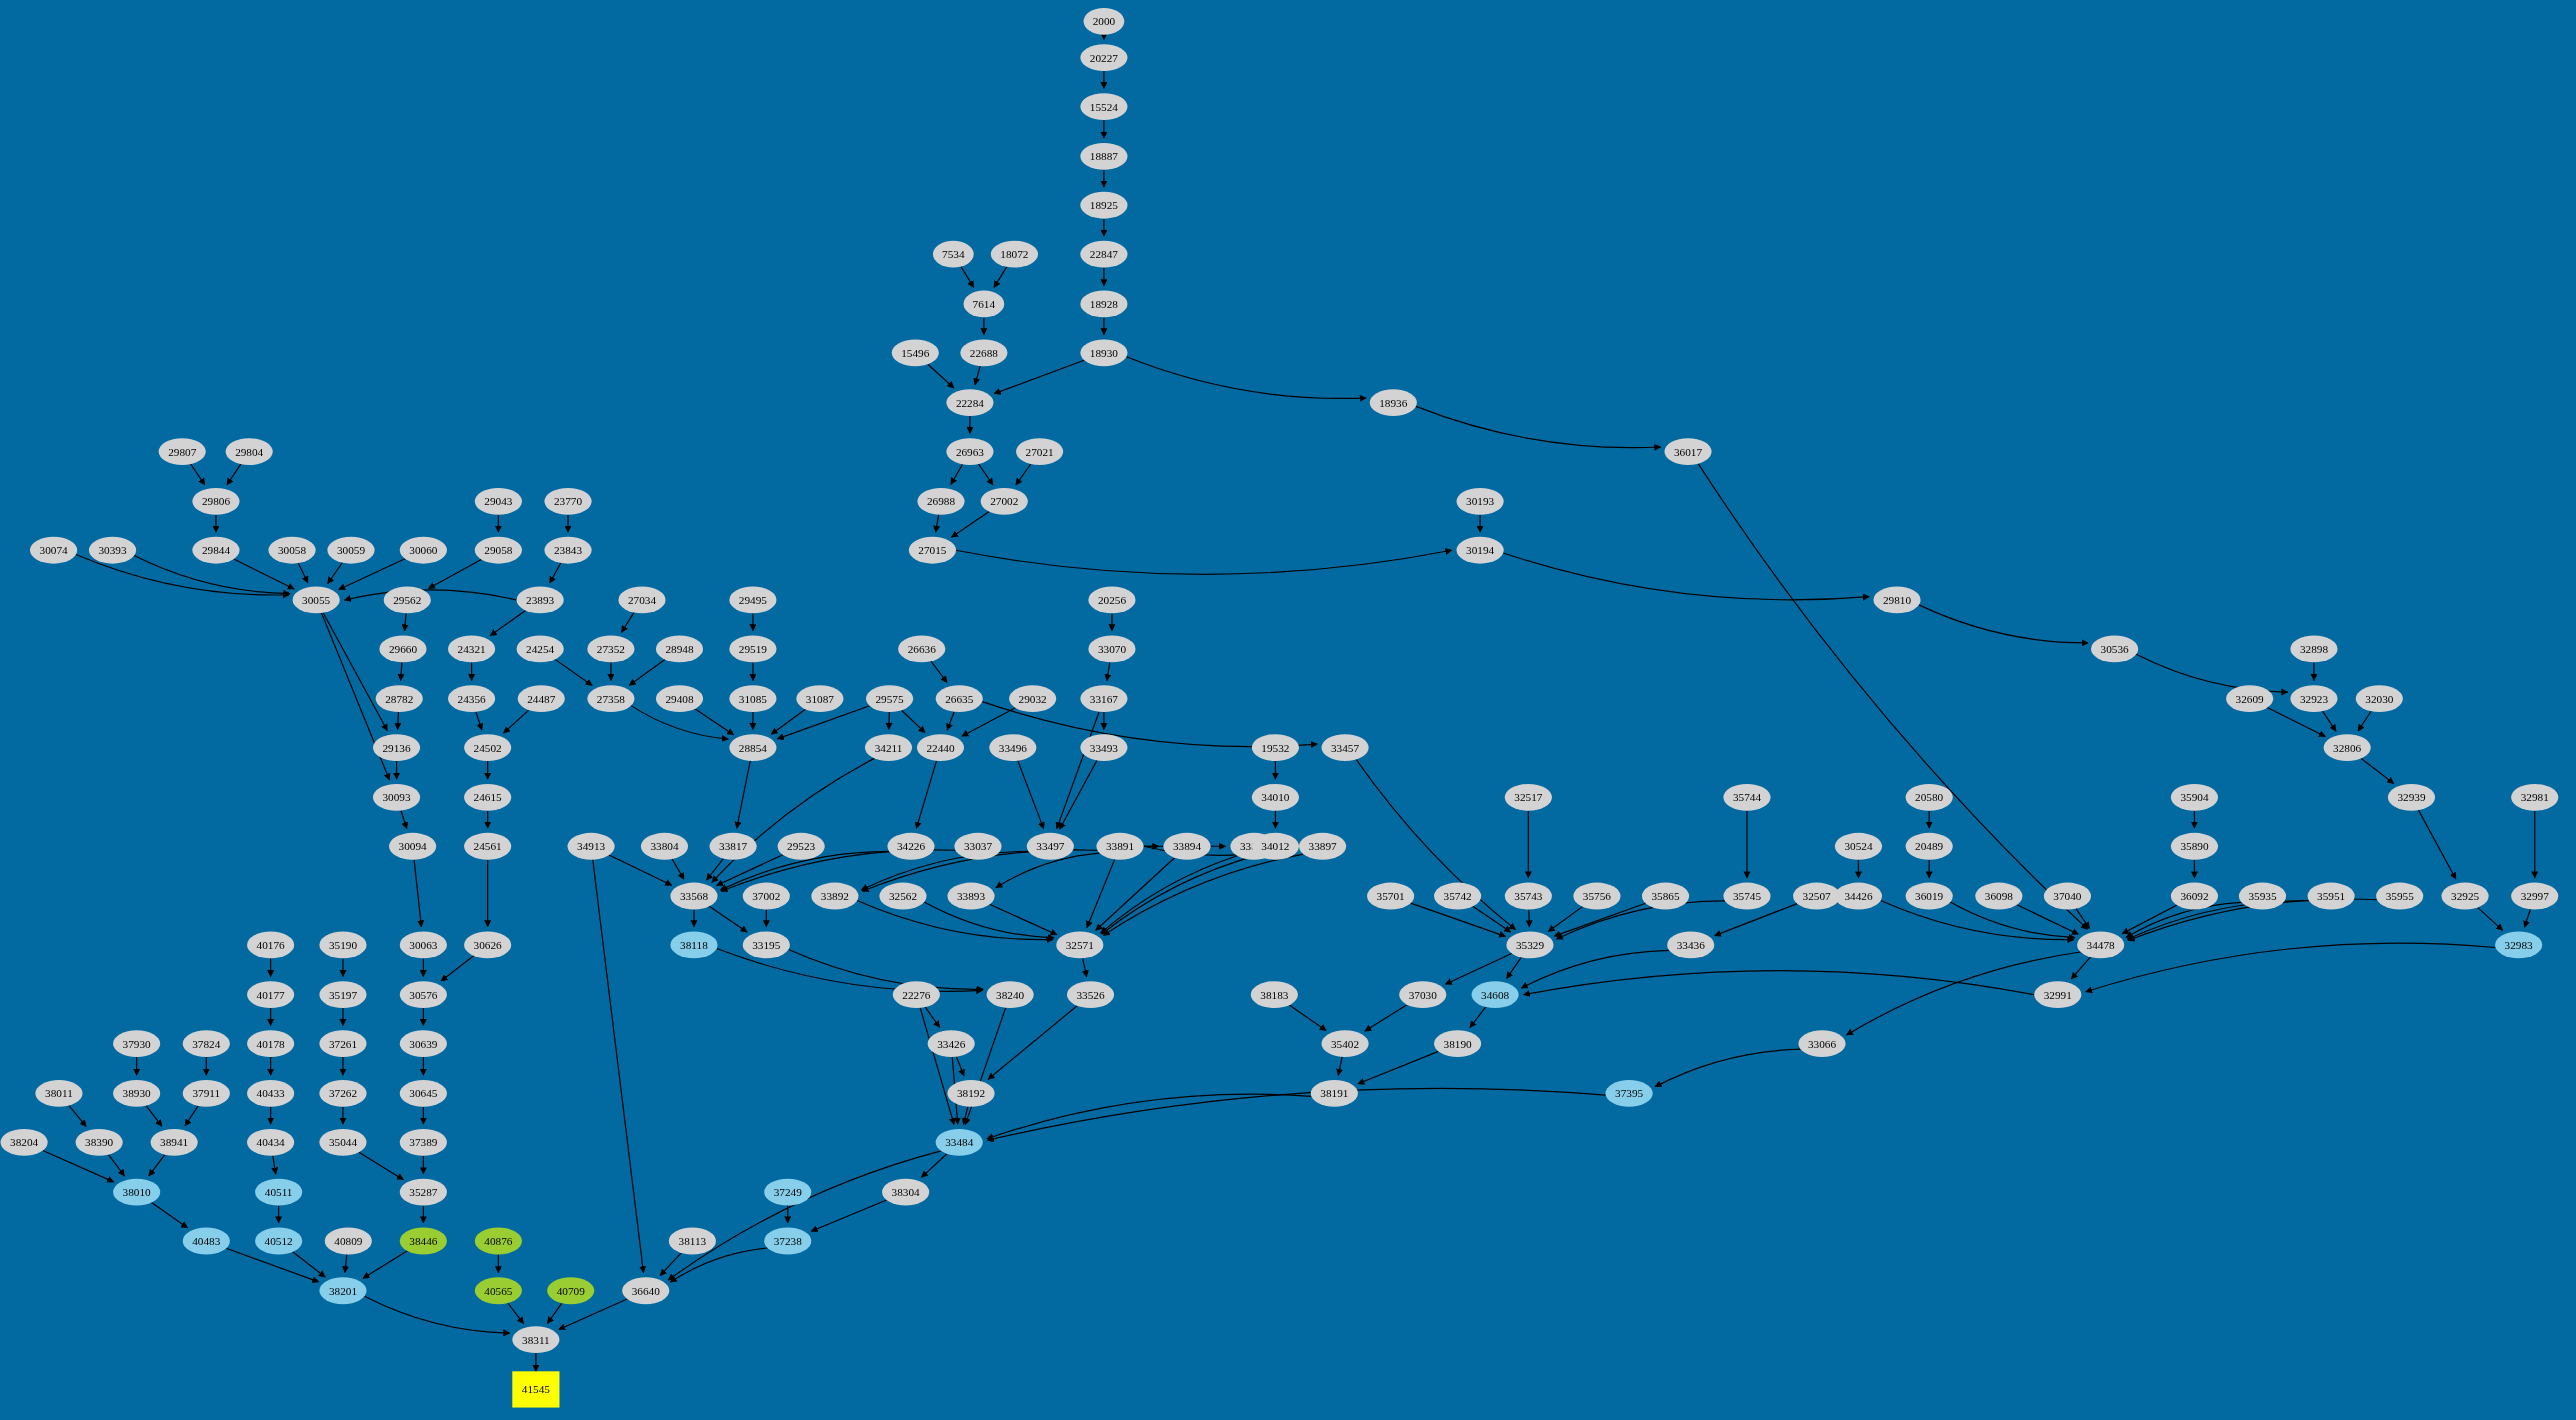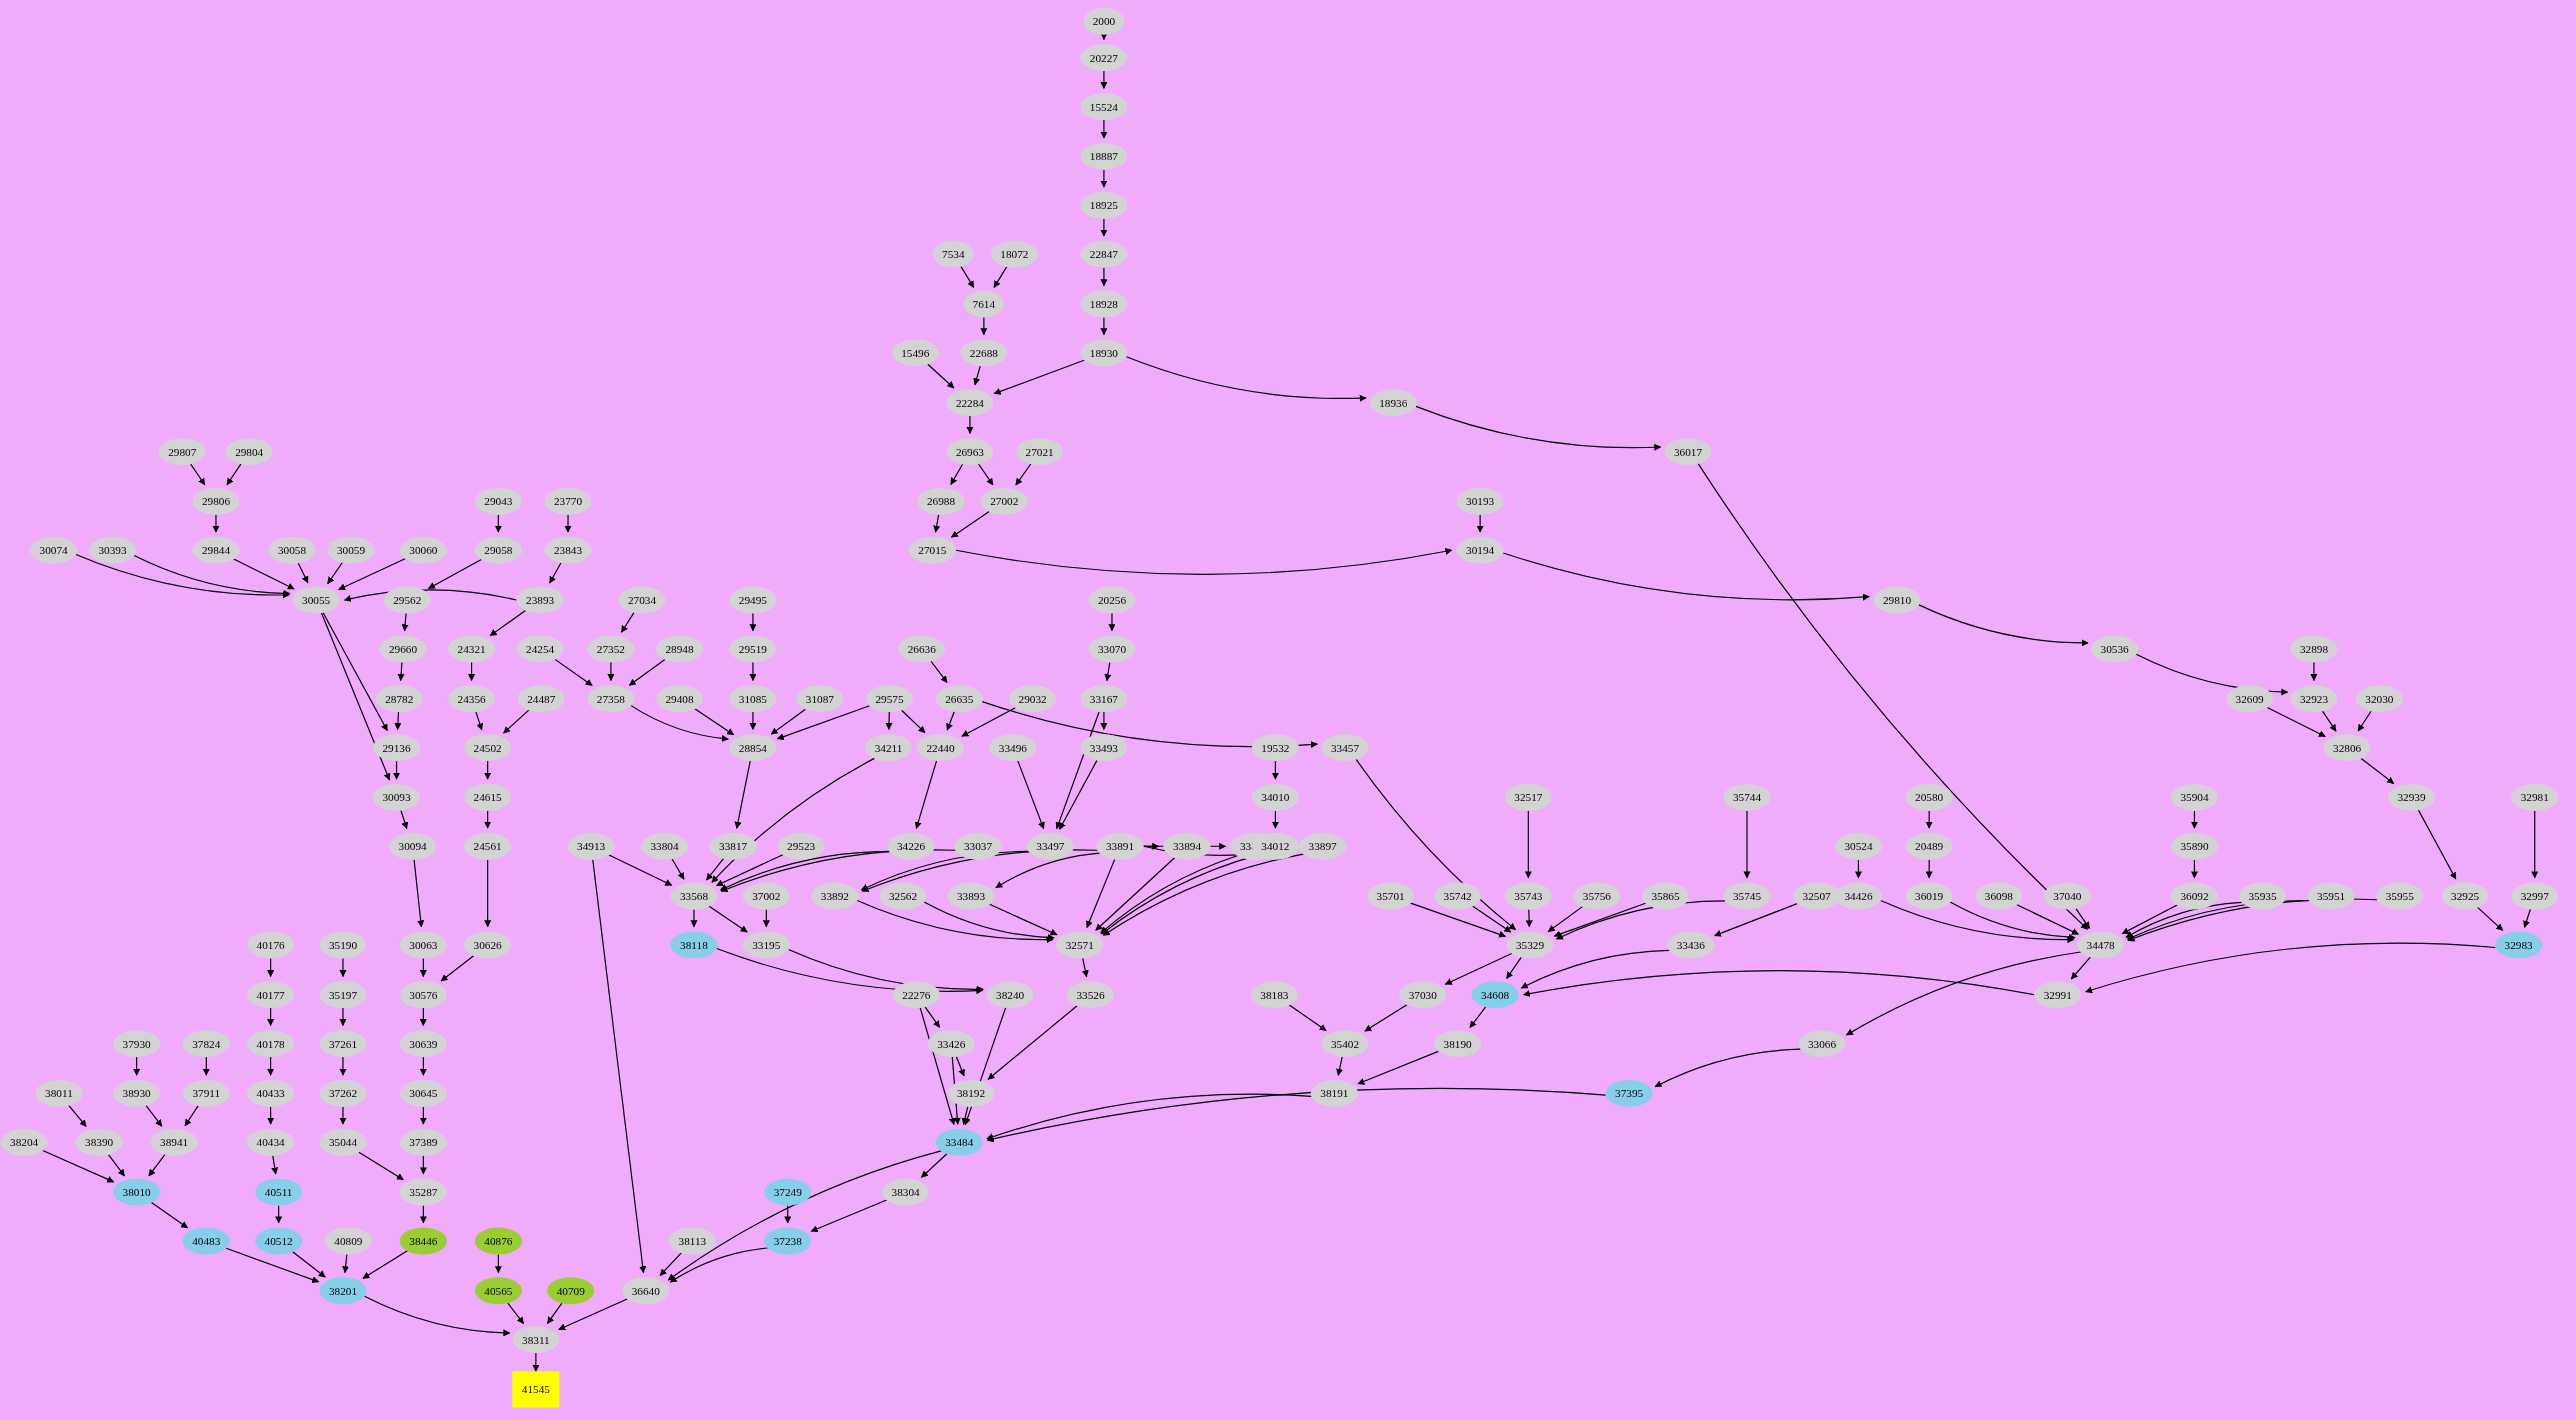--- a/index.html
+++ b/index.html
@@ -4,21 +4,21 @@
 <style>
   html, body {
     margin: 0;
     padding: 0;
     background: #ffffff;
   }
   #graph-root {
     position: relative;
     width: 2576px;
     height: 1421px;
-    background: #f0abfc;
+    background: #0369a1;
     font-family: "Liberation Serif", "DejaVu Serif", serif;
   }
   svg#graph-canvas {
     display: block;
     width: 2576px;
     height: 1421px;
   }
   .node-ellipse {
     stroke: #000000;
     stroke-width: 0;

